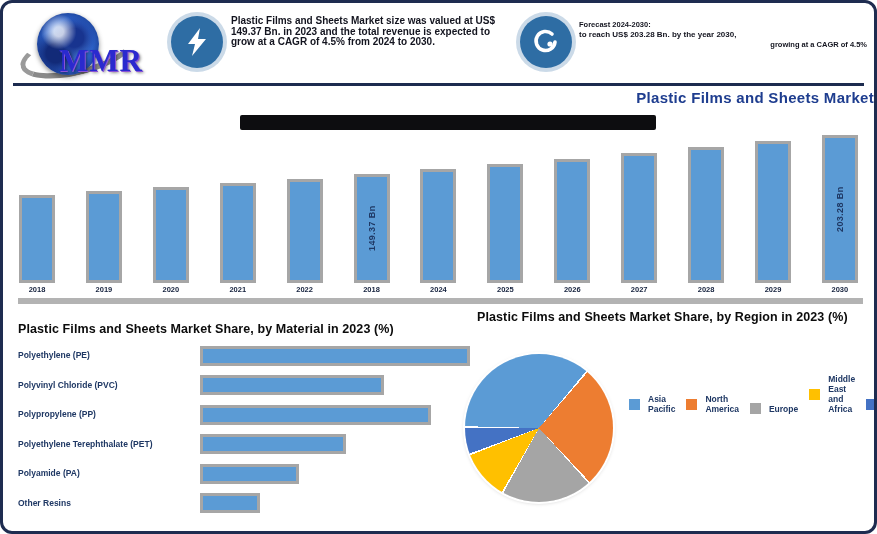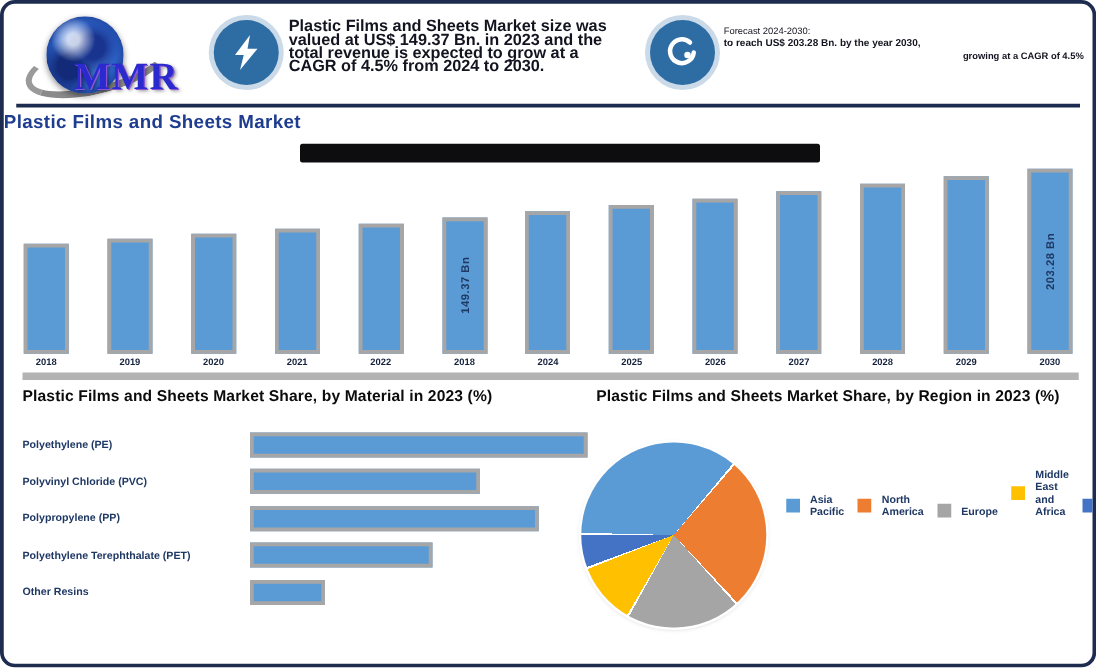--- a/index.html
+++ b/index.html
@@ -25,51 +25,51 @@
               text-shadow:1px 1px 0 #8a55d6, 2px 2px 3px rgba(0,0,0,.45); }
 
   .stat-icon{ position:absolute; width:52px; height:52px; border-radius:50%;
               background:#2e6da4; box-shadow:0 0 0 4px rgba(46,109,164,.25);
               display:flex; align-items:center; justify-content:center; }
   .stat-icon svg{ display:block; }
   .stat1-icon{ left:168px; top:13px; }
   .stat2-icon{ left:517px; top:13px; }
 
   .stat1-text{ position:absolute; left:228px; top:13px; width:266px;
-               font-size:13px; line-height:10.6px; font-weight:bold; color:#13141f; }
+               font-size:10px; line-height:10.6px; font-weight:bold; color:#13141f; }
   .stat2-text{ position:absolute; left:576px; top:17px; width:292px; color:#13141f; }
-  .stat2-eyebrow{ font-size:7.5px; font-weight:normal; line-height:9px; }
+  .stat2-eyebrow{ font-size:7.5px; font-weight:bold; line-height:9px; }
   .stat2-headline{ font-size:9.5px; font-weight:bold; color:#141d33; line-height:13px; margin-top:2px; }
   .stat2-line3{ font-size:8px; font-weight:bold; line-height:11px; }
   .stat2-line4{ font-size:7.5px; font-weight:bold; line-height:10px; text-align:right; padding-right:4px; }
 
   .header-divider{ position:absolute; left:10px; top:80px; width:851px; height:3px; background:#1c2b4f; }
 
   
-  .title{ position:absolute; left:0; top:86px; width:100%; text-align:left;
+  .title{ position:absolute; left:0; top:86px; width:100%; text-align:right;
           font-size:15px; font-weight:bold; color:#1e3d8f; letter-spacing:.3px; }
   .subtitle-bar{ position:absolute; left:237px; top:112px; width:416px; height:15px;
                  background:#0d0d10; border-radius:2px; }
 
   
   .vchart{ position:absolute; left:16px; top:128px; width:839px; height:152px;
            display:flex; justify-content:space-between; align-items:flex-end; }
   .vbar{ width:36px; background:#5B9BD5; border:3px solid #A6A6A6; position:relative; }
   .vbar-val{ position:absolute; left:0; top:0; width:100%; height:100%;
              display:flex; align-items:center; justify-content:center;
              writing-mode:vertical-rl; transform:rotate(180deg);
              font-size:9px; font-weight:bold; color:#1F3864; letter-spacing:.4px; }
   .vlabels{ position:absolute; left:16px; top:282px; width:839px;
             display:flex; justify-content:space-between; }
   .vlabel{ width:36px; text-align:center; font-size:7.5px; font-weight:bold; color:#14213d; }
   .axis-strip{ position:absolute; left:15px; top:295px; width:845px; height:6px; background:#b3b3b3; }
 
   
   .panel-heading{ position:absolute; font-size:12.5px; font-weight:bold; color:#0c0c0c; letter-spacing:.1px; }
-  .heading-left{ left:15px; top:307px; width:430px; }
+  .heading-left{ left:15px; top:319px; width:430px; }
   .heading-right{ left:474px; top:307px; width:392px; }
 
   .hchart{ position:absolute; left:15px; top:338px; width:445px; }
   .hrow{ display:grid; grid-template-columns:148px 1fr; align-items:center; height:29.5px;gap:34px; }
   .hrow-label{ font-size:8.5px; font-weight:bold; color:#1F3864; line-height:9.5px; padding-right:6px; }
   .hbar{ height:20px; background:#5B9BD5; border:3px solid #A6A6A6; }
 
   .pie{ position:absolute; left:462px; top:351px; width:148px; height:148px; border-radius:50%;
         box-shadow:0 0 0 2px #fff, 0 1px 4px rgba(0,0,0,.25); }
   .legend{ position:absolute; left:626px; top:371px; display:flex; flex-direction:row; gap:11px;align-items:flex-end; }
@@ -160,20 +160,24 @@
       </div>
       <div class="hrow">
         <div class="hrow-label">Polypropylene (PP)</div>
         <div class="hbar" style="width: 231px;"></div>
       </div>
       <div class="hrow">
         <div class="hrow-label">Polyethylene Terephthalate (PET)</div>
         <div class="hbar" style="width: 146px;"></div>
       </div>
       <div class="hrow">
+        <div class="hrow-label">Polyamide (PA)</div>
+        <div class="hbar" style="width: 99px;"></div>
+      </div>
+      <div class="hrow">
         <div class="hrow-label">Other Resins</div>
         <div class="hbar" style="width: 60px;"></div>
       </div>
     </div>
 
   <div class="panel-heading heading-right">Plastic Films and Sheets Market Share, by Region in 2023 (%)</div>
   <div class="pie" id="pie" style="background: conic-gradient(from 270deg, rgb(255, 255, 255) 0deg, rgb(255, 255, 255) 1.4deg, rgb(91, 155, 213) 1.4deg, rgb(91, 155, 213) 129.6deg, rgb(255, 255, 255) 129.6deg, rgb(255, 255, 255) 131deg, rgb(237, 125, 49) 131deg, rgb(237, 125, 49) 226.8deg, rgb(255, 255, 255) 226.8deg, rgb(255, 255, 255) 228.2deg, rgb(165, 165, 165) 228.2deg, rgb(165, 165, 165) 298.8deg, rgb(255, 255, 255) 298.8deg, rgb(255, 255, 255) 300.2deg, rgb(255, 192, 0) 300.2deg, rgb(255, 192, 0) 338.4deg, rgb(255, 255, 255) 338.4deg, rgb(255, 255, 255) 339.8deg, rgb(68, 114, 196) 339.8deg, rgb(68, 114, 196) 360deg);"></div>
   <div class="legend" id="legend">
       <div class="legend-item">
         <div class="legend-swatch" style="background: rgb(91, 155, 213);"></div>

